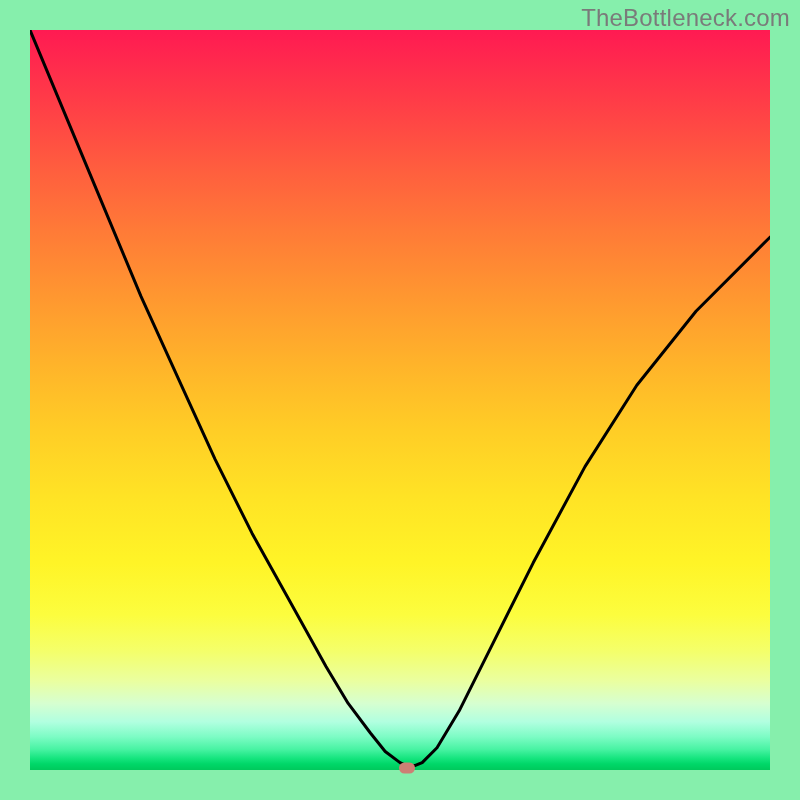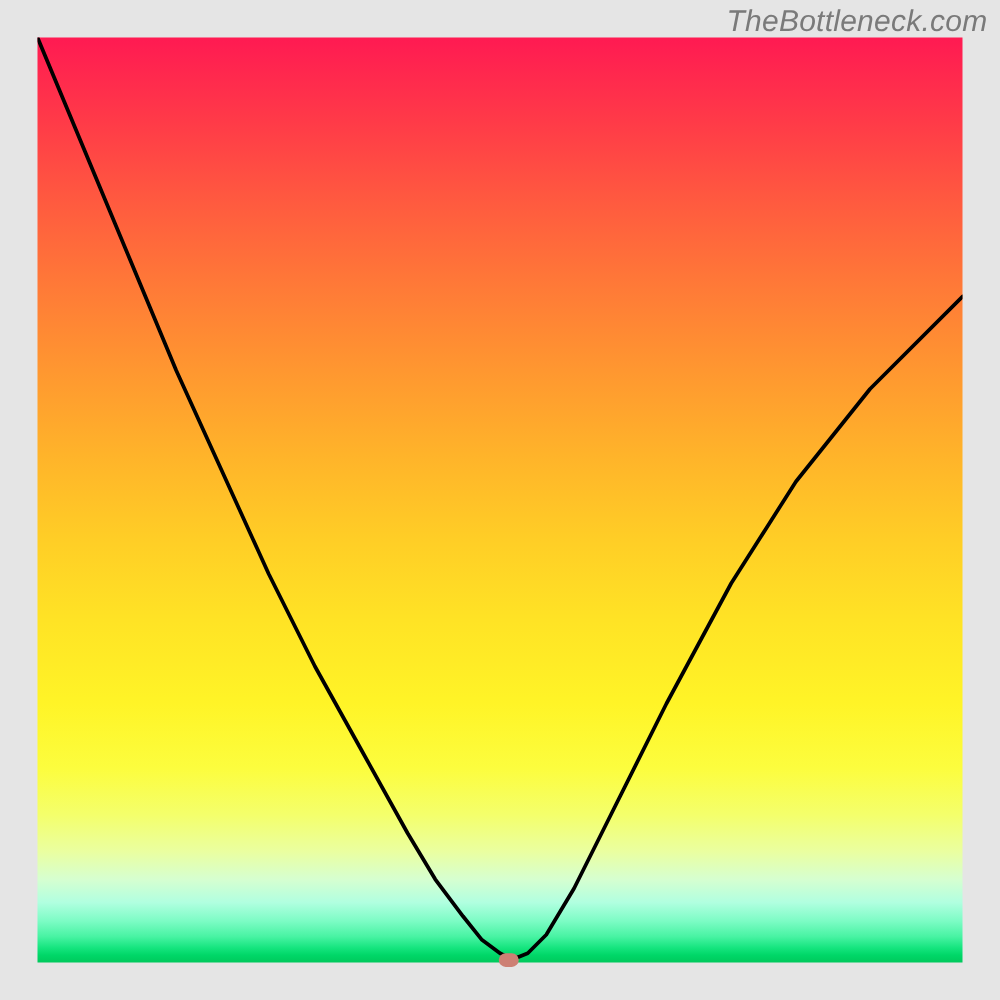--- a/index.html
+++ b/index.html
@@ -10,22 +10,21 @@
     background: #000;
     overflow: hidden;
     font-family: Arial, Helvetica, sans-serif;
   }
   .frame {
     position: absolute;
     left: 0;
     top: 0;
     width: 800px;
     height: 800px;
-    background: #e5e5e5;
-    font-style: italic;
+    background: #86efac;
   }
   .plot {
     position: absolute;
     left: 30px;
     top: 30px;
     width: 740px;
     height: 740px;
     background: linear-gradient(
       to bottom,
       #ff1a52 0%,

